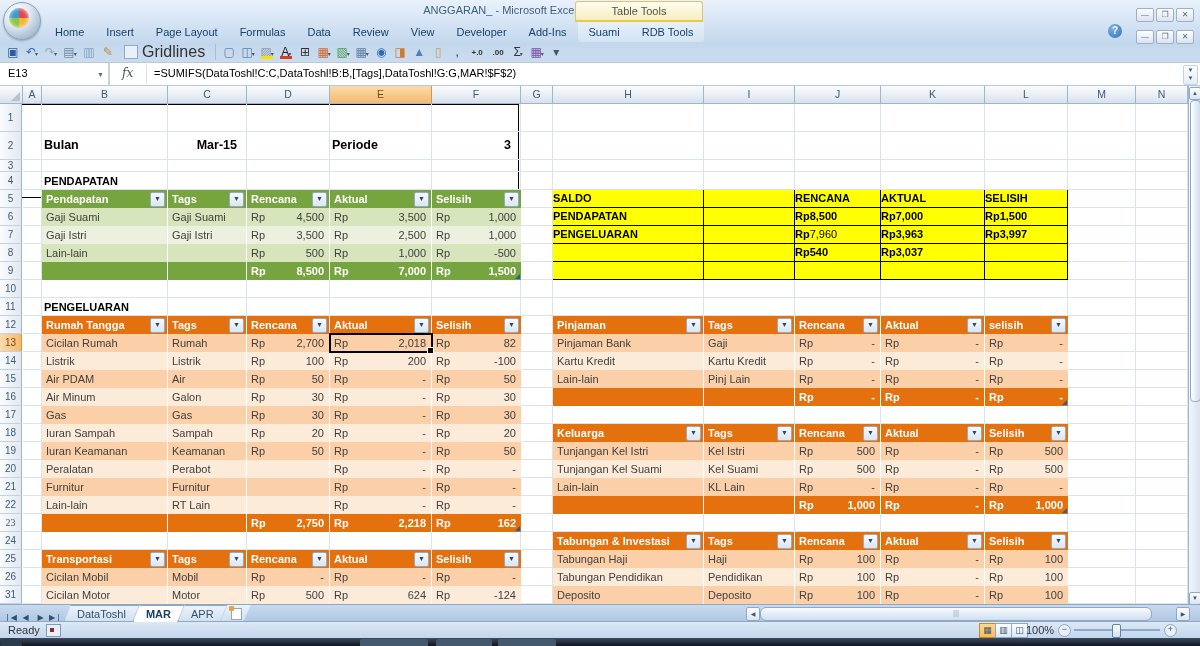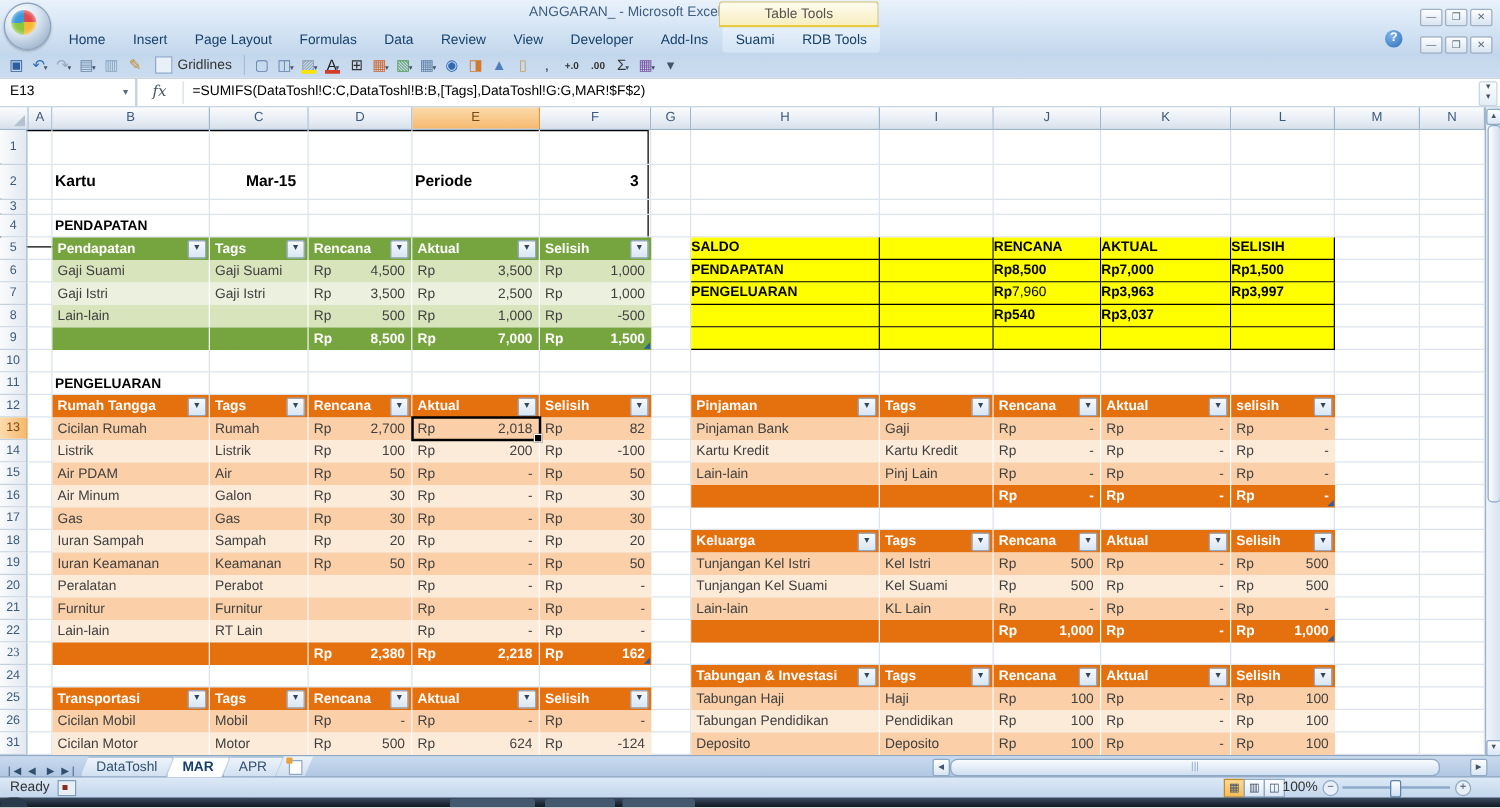--- a/index.html
+++ b/index.html
@@ -33,21 +33,21 @@
   .rtab{padding:0 11px;line-height:20px;white-space:nowrap;}
   #ctx-tabs{display:flex;background:linear-gradient(#E6F0FA,#D4E4F4);border-radius:0 0 3px 3px;}
   
   #toolbar{left:4px;top:42px;height:20px;display:flex;align-items:center;gap:1px;}
   .tbi{position:relative;width:18px;height:17px;text-align:center;line-height:17px;font-size:12px;}
   .tbi .bar{position:absolute;left:3px;right:3px;bottom:2px;height:3px;}
   .tbi .caret{font-size:6px;color:#44546A;margin-left:-1px;}
   .tbi.small-txt{font-size:8px;font-weight:bold;color:#333;width:20px;}
   #gridlines-group{display:flex;align-items:center;margin:0 6px;}
   #gridlines-box{width:12px;height:12px;border:1px solid #8EA9C9;background:#EAF0F8;margin-right:4px;}
-  #gridlines-label{font-size:11px;color:#333;}
+  #gridlines-label{font-size:16px;color:#333;}
   #toolbar-sep{width:1px;height:16px;background:#A9BDD3;margin:0 3px;}
   
   #formulabar{left:0;top:62px;width:1200px;height:22px;background:#fff;border-top:1px solid #B9C9DC;
     border-bottom:1px solid #B9C9DC;}
   #namebox{left:0;top:0;width:108px;height:22px;border-right:2px solid #C6D3E0;}
   #namebox-value{left:8px;top:4px;font-size:11px;color:#000;}
   #namebox-arrow{right:4px;top:8px;font-size:7px;color:#5A6B7E;}
   #fx-label{left:122px;top:3px;font-size:12px;font-style:italic;
     font-family:"DejaVu Serif",serif;color:#44546A;}
   #fx-sep{left:146px;top:2px;width:1px;height:18px;background:#D5DEE9;}
@@ -635,21 +635,21 @@
       <div class="gcell" style="left: 330px; top: 482px; width: 102px; height: 18px;"></div>
       <div class="gcell" style="left: 432px; top: 482px; width: 89px; height: 18px;"></div>
       <div class="gcell" style="left: 521px; top: 482px; width: 32px; height: 18px;"></div>
       <div class="gcell" style="left: 553px; top: 482px; width: 151px; height: 18px;"></div>
       <div class="gcell" style="left: 704px; top: 482px; width: 91px; height: 18px;"></div>
       <div class="gcell" style="left: 795px; top: 482px; width: 86px; height: 18px;"></div>
       <div class="gcell" style="left: 881px; top: 482px; width: 104px; height: 18px;"></div>
       <div class="gcell" style="left: 985px; top: 482px; width: 83px; height: 18px;"></div>
       <div class="gcell" style="left: 1068px; top: 482px; width: 68px; height: 18px;"></div>
       <div class="gcell" style="left: 1136px; top: 482px; width: 52px; height: 18px;"></div>
-      <div class="slabel" style="left: 44px; top: 34px; font-size: 12.5px; font-weight: bold;">Kartu</div>
+      <div class="slabel" style="left: 44px; top: 34px; font-size: 12.5px; font-weight: bold;">Bulan</div>
       <div class="slabel" style="left: 168px; top: 34px; width: 69px; text-align: right; font-size: 12.5px; font-weight: bold;">Mar-15</div>
       <div class="slabel" style="left: 332px; top: 34px; font-size: 12.5px; font-weight: bold;">Periode</div>
       <div class="slabel" style="left: 432px; top: 34px; width: 79px; text-align: right; font-size: 12.5px; font-weight: bold;">3</div>
       <div class="slabel" style="left: 44px; top: 71px; font-size: 11px; font-weight: bold;">PENDAPATAN</div>
       <div class="slabel" style="left: 44px; top: 197px; font-size: 11px; font-weight: bold;">PENGELUARAN</div>
       <div class="tcell thead" style="left: 42px; top: 86px; width: 126px; height: 18px; background: rgb(118, 164, 62); border-right: 1px solid rgb(255, 255, 255); z-index: 3;"><span class="txt">Pendapatan</span><span class="drop">▼</span></div>
       <div class="tcell thead" style="left: 168px; top: 86px; width: 79px; height: 18px; background: rgb(118, 164, 62); border-right: 1px solid rgb(255, 255, 255); z-index: 3;"><span class="txt">Tags</span><span class="drop">▼</span></div>
       <div class="tcell thead" style="left: 247px; top: 86px; width: 83px; height: 18px; background: rgb(118, 164, 62); border-right: 1px solid rgb(255, 255, 255); z-index: 3;"><span class="txt">Rencana</span><span class="drop">▼</span></div>
       <div class="tcell thead" style="left: 330px; top: 86px; width: 102px; height: 18px; background: rgb(118, 164, 62); border-right: 1px solid rgb(255, 255, 255); z-index: 3;"><span class="txt">Aktual</span><span class="drop">▼</span></div>
       <div class="tcell thead" style="left: 432px; top: 86px; width: 89px; height: 18px; background: rgb(118, 164, 62); border-right: none; z-index: 3;"><span class="txt">Selisih</span><span class="drop">▼</span></div>
@@ -869,21 +869,21 @@
         <span class="val">-</span>
       </div>
       <div class="tcell" style="left: 432px; top: 392px; width: 89px; height: 18px; background: rgb(253, 235, 217); border-right: none; z-index: 3;">
         <span class="rp">Rp</span>
         <span class="val">-</span>
       </div>
       <div class="tcell ttotal" style="left: 42px; top: 410px; width: 126px; height: 18px; background: rgb(228, 112, 14); border-right: 1px solid rgb(255, 255, 255); z-index: 3;"></div>
       <div class="tcell ttotal" style="left: 168px; top: 410px; width: 79px; height: 18px; background: rgb(228, 112, 14); border-right: 1px solid rgb(255, 255, 255); z-index: 3;"></div>
       <div class="tcell ttotal" style="left: 247px; top: 410px; width: 83px; height: 18px; background: rgb(228, 112, 14); border-right: 1px solid rgb(255, 255, 255); z-index: 3;">
         <span class="rp" style="font-weight: bold;">Rp</span>
-        <span class="val" style="font-weight: bold;">2,380</span>
+        <span class="val" style="font-weight: bold;">2,750</span>
       </div>
       <div class="tcell ttotal" style="left: 330px; top: 410px; width: 102px; height: 18px; background: rgb(228, 112, 14); border-right: 1px solid rgb(255, 255, 255); z-index: 3;">
         <span class="rp" style="font-weight: bold;">Rp</span>
         <span class="val" style="font-weight: bold;">2,218</span>
       </div>
       <div class="tcell ttotal" style="left: 432px; top: 410px; width: 89px; height: 18px; background: rgb(228, 112, 14); border-right: none; z-index: 3;">
         <span class="rp" style="font-weight: bold;">Rp</span>
         <span class="val" style="font-weight: bold;">162</span>
         <span class="handle"></span>
       </div>

